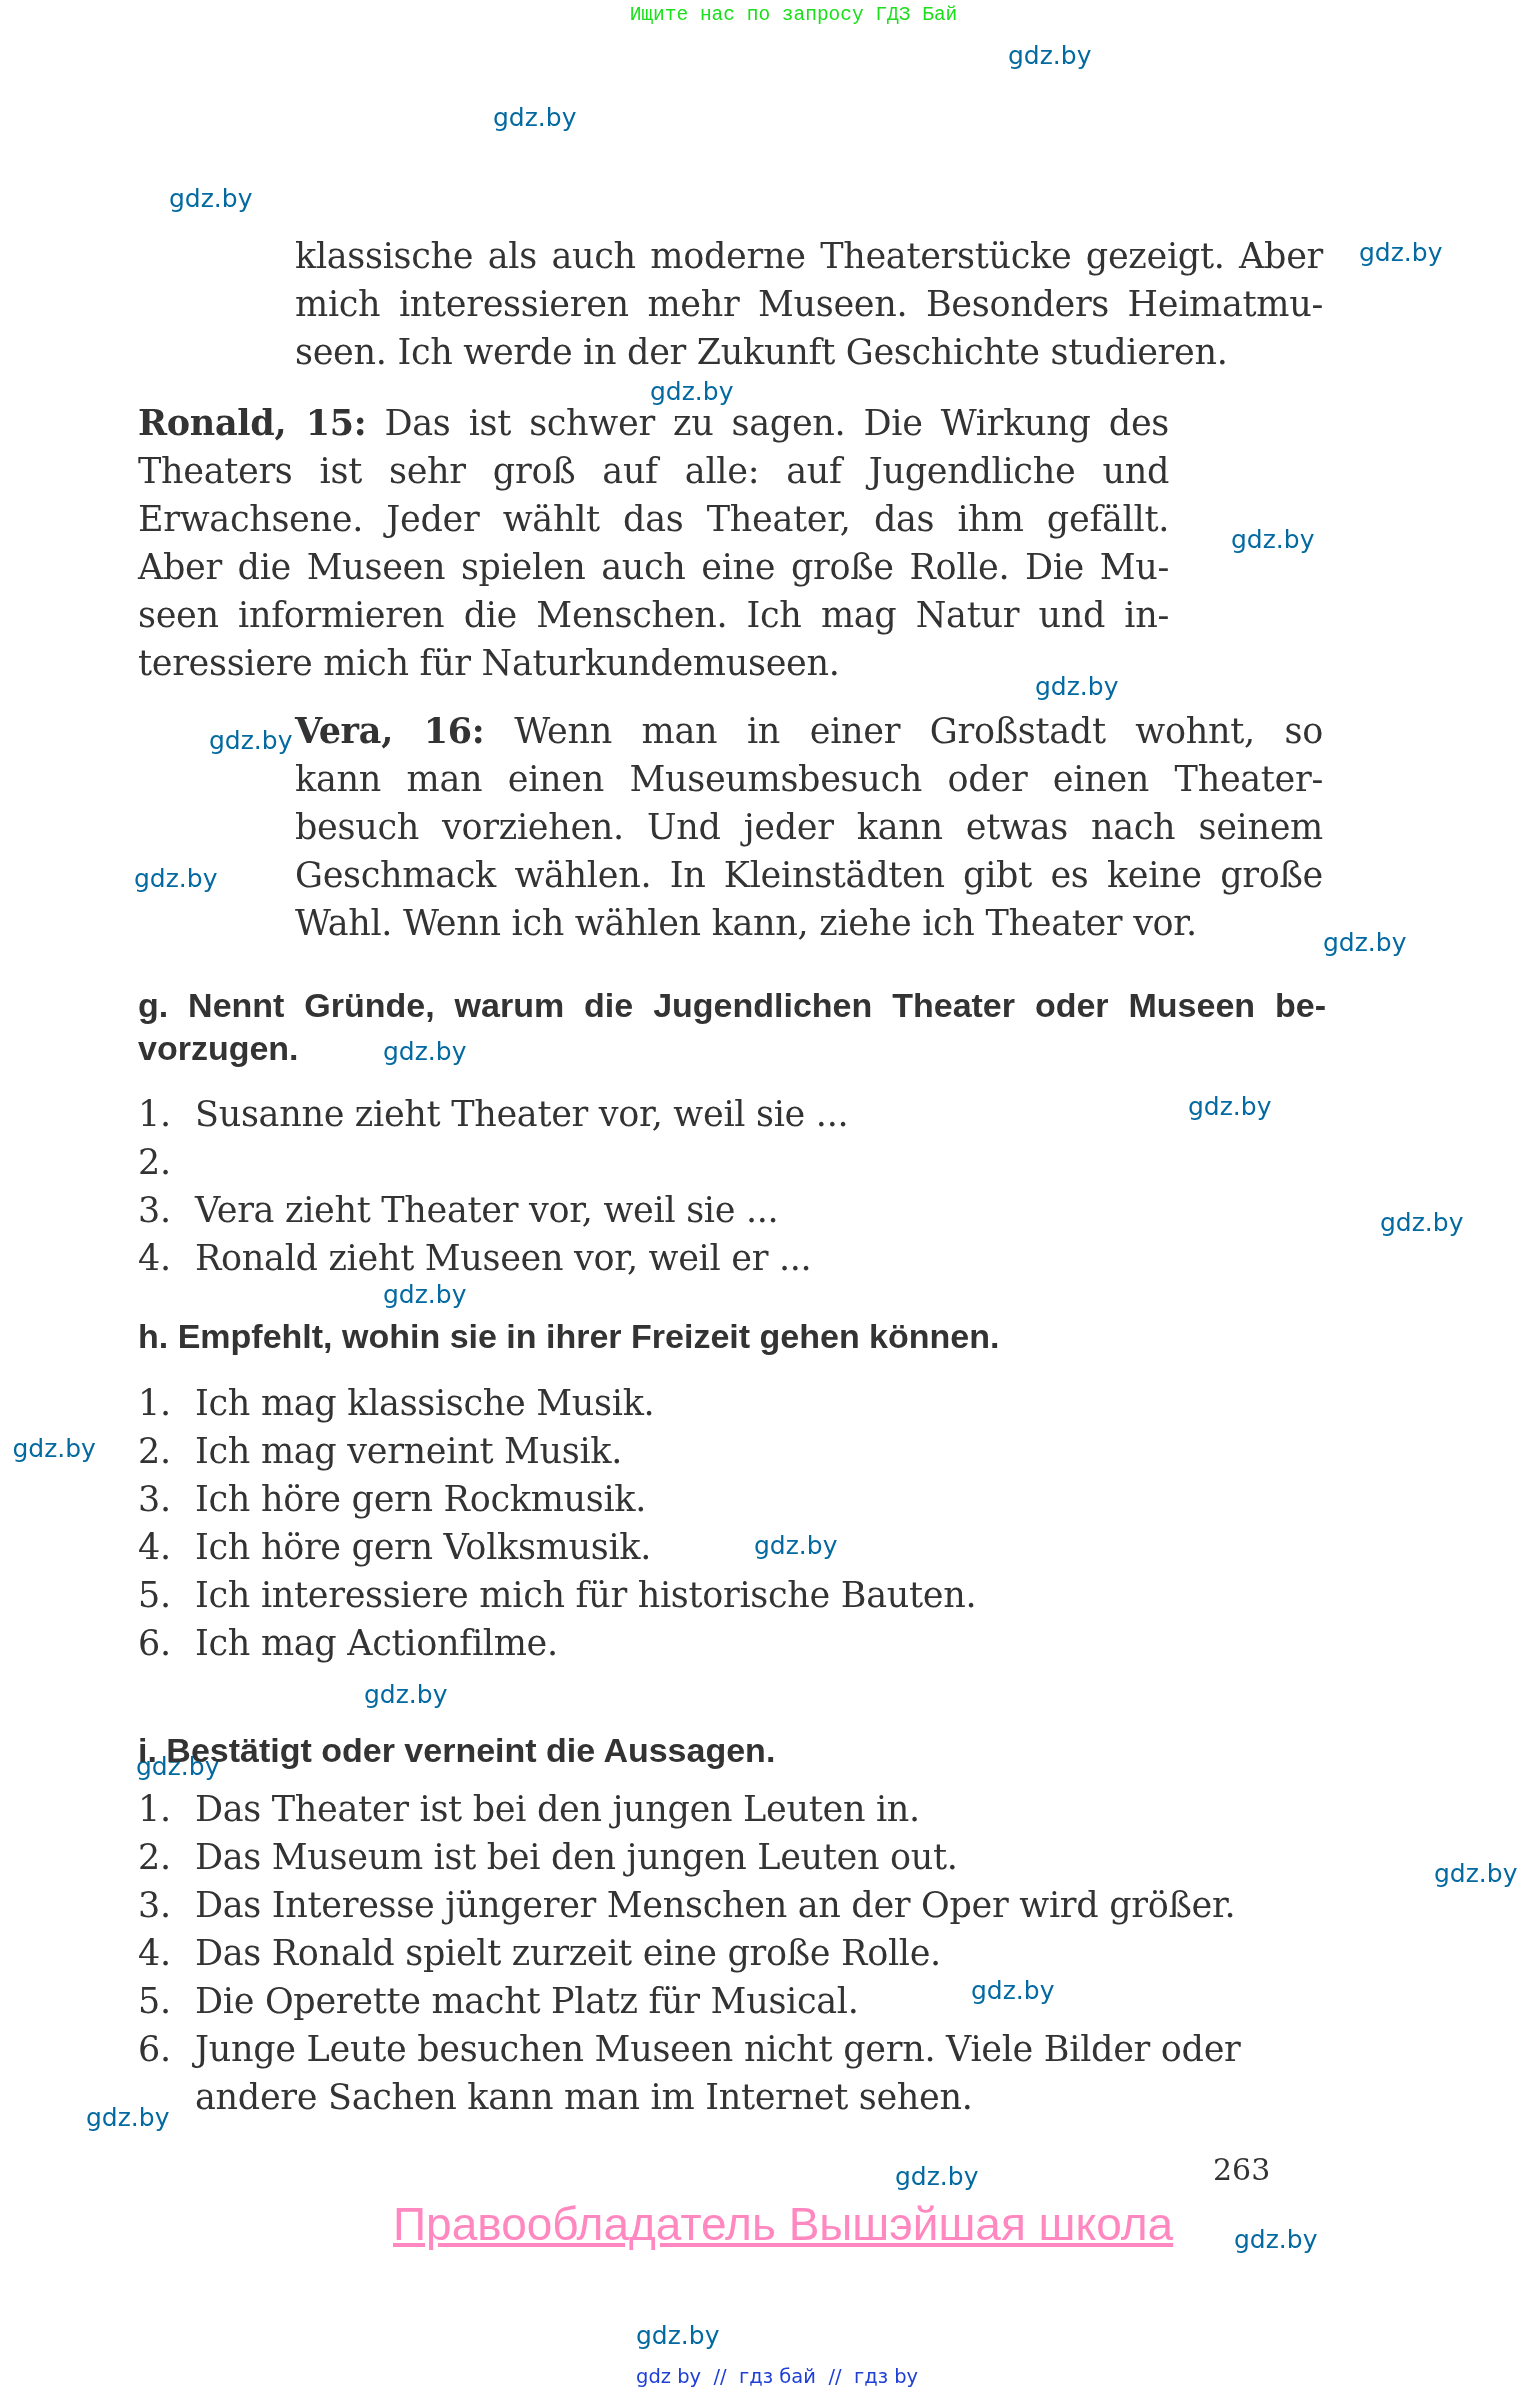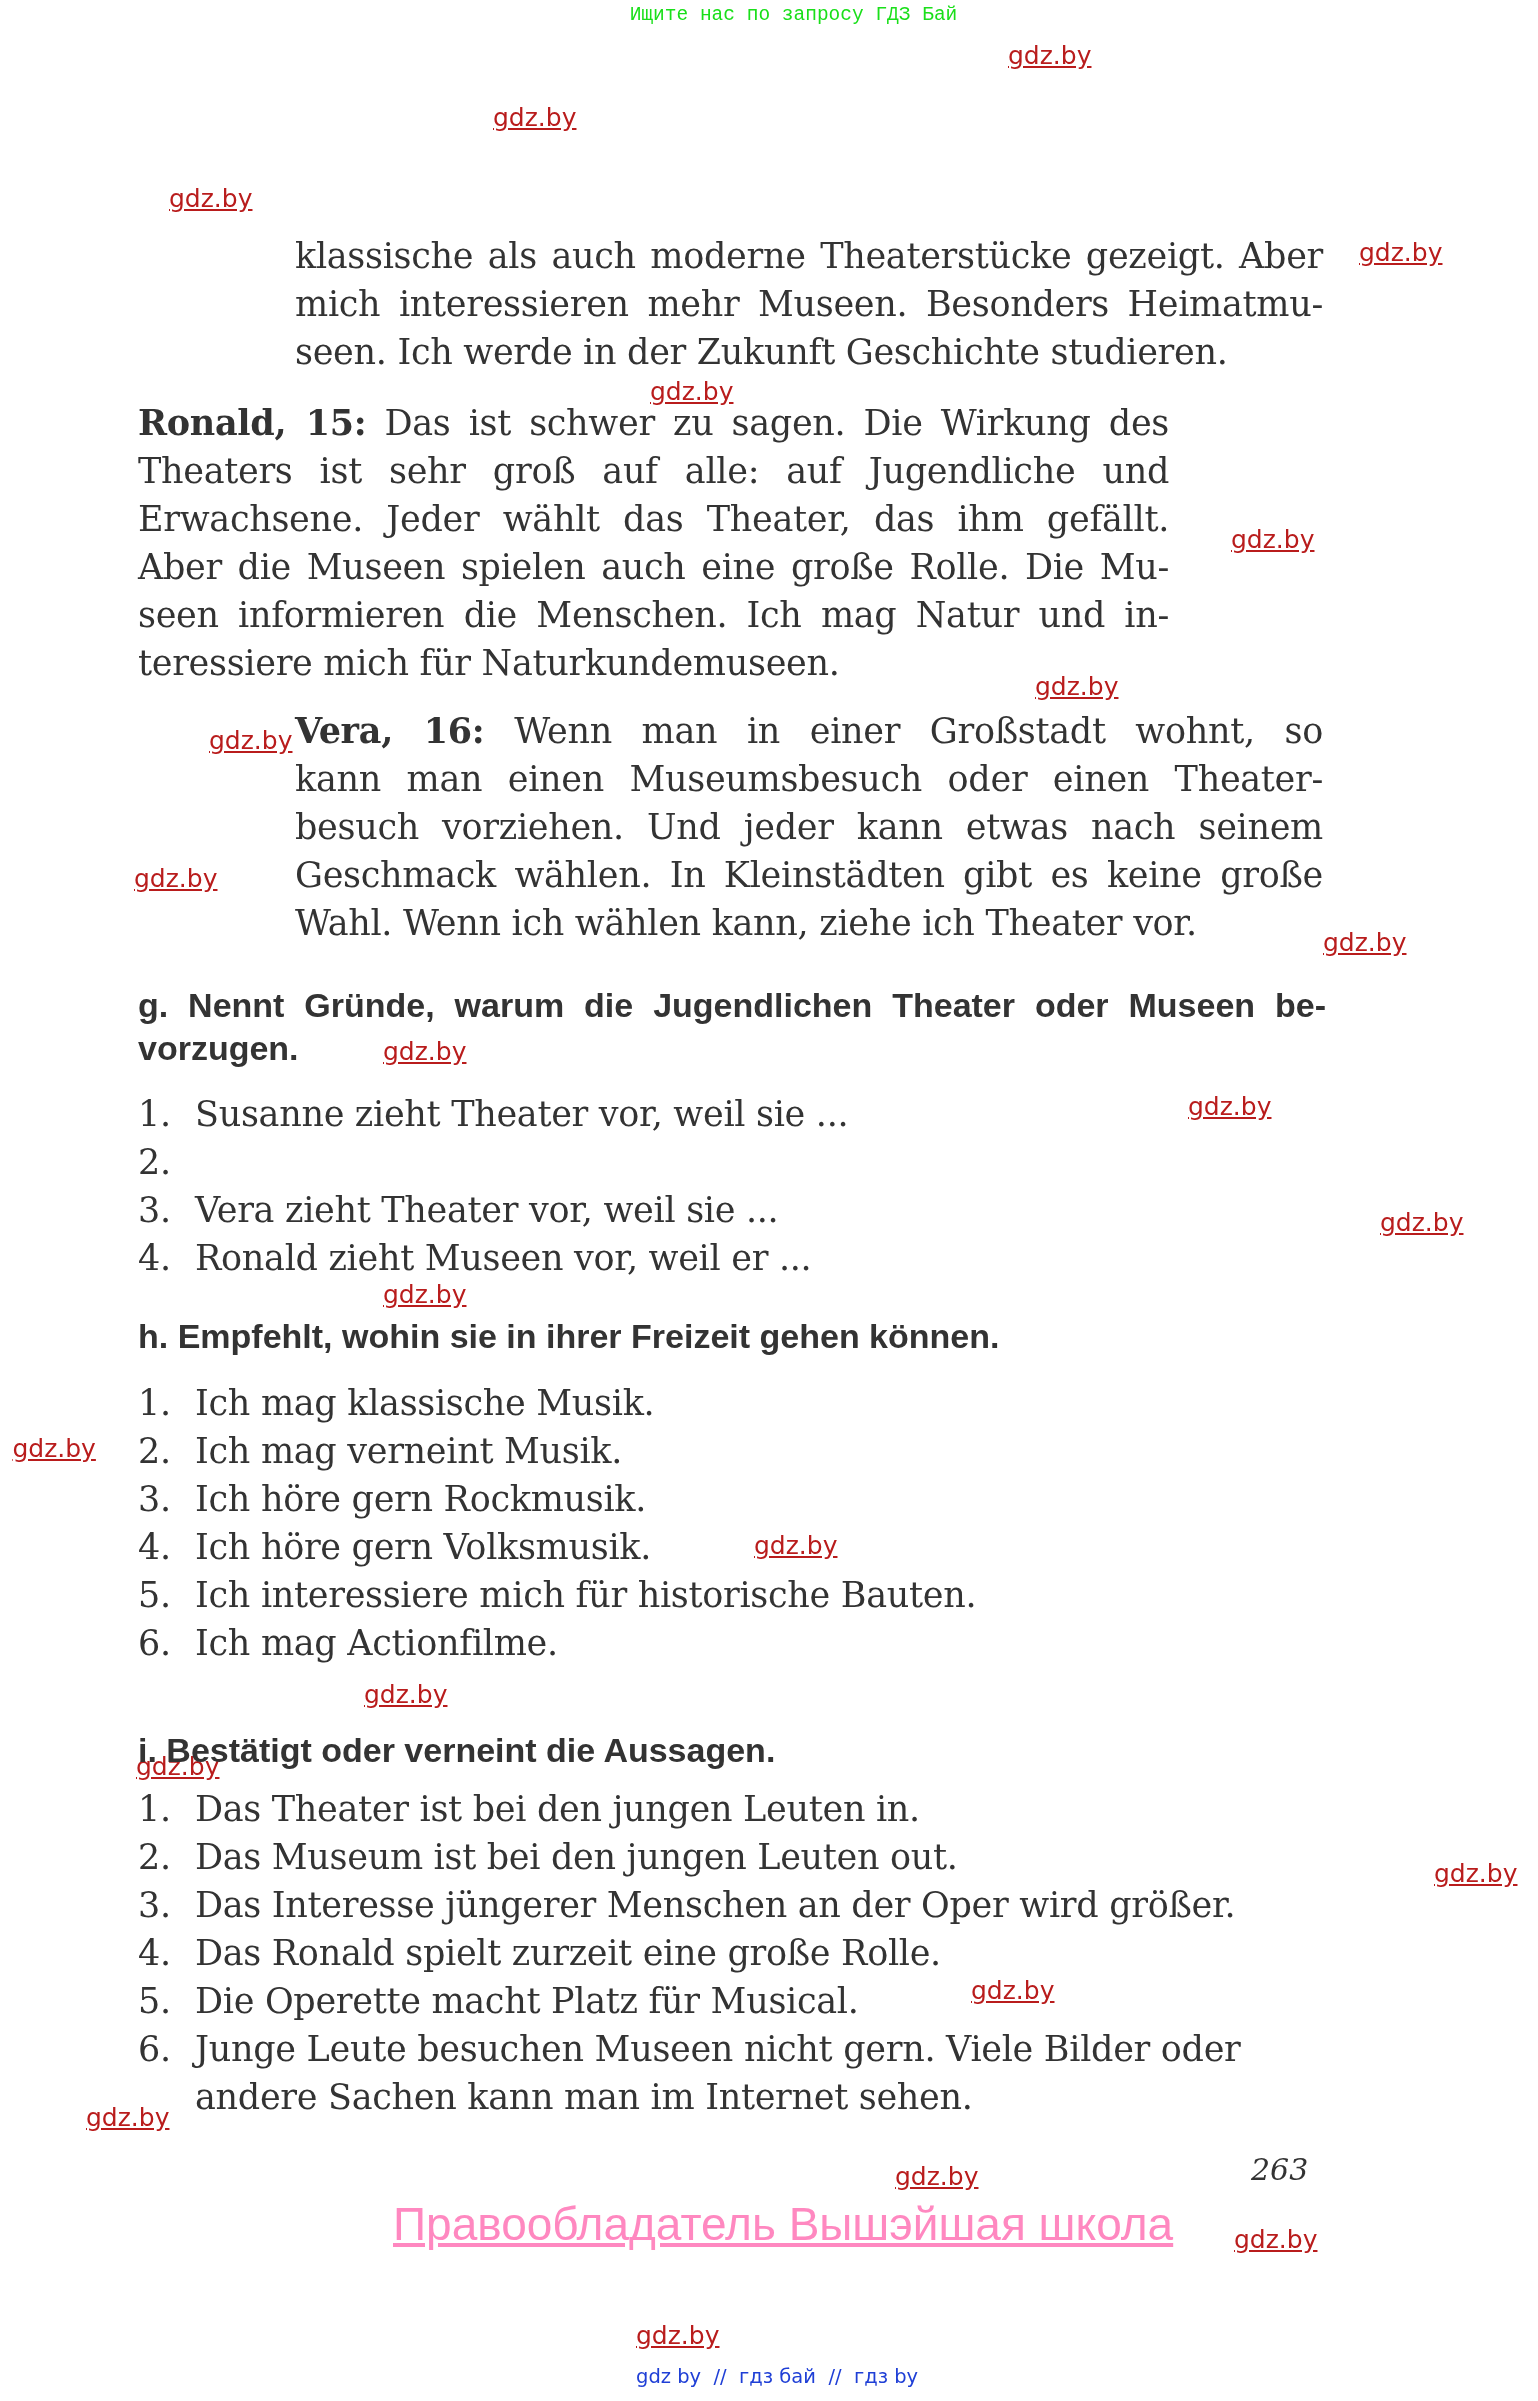--- a/index.html
+++ b/index.html
@@ -1,19 +1,19 @@
 <!DOCTYPE html>
 <html style="font-size:14px"><head>
 <meta charset="utf-8">
 <style>
   html, body { margin:0; padding:0; background:#ffffff; }
   body { width:1539px; height:2401px; position:relative; overflow:hidden; }
   .abs { position:absolute; white-space:nowrap; }
   .topbar { color:#1adf1a; font-family:Liberation Mono, monospace; font-size:19.5px; left:8px; width:1539px; top:3.5px; text-align:center;padding-left:16px; }
-  .wm { font-family:"DejaVu Sans", sans-serif; font-size:25px; color:#b91c1c; line-height:1;text-decoration:underline; }
+  .wm { font-family:"DejaVu Sans", sans-serif; font-size:25px; color:#0369a1; line-height:1; }
   .serif { font-family:"DejaVu Serif", serif; font-size:35px; color:#333333; line-height:48px; letter-spacing:-0.3px; }
   .just { text-align:justify; text-align-last:justify; display:block; }
   .heading { font-family:"Liberation Sans", sans-serif; font-weight:bold; font-size:34px; color:#333333; line-height:43px; position:absolute; }
   .list { position:absolute; font-family:"DejaVu Serif", serif; font-size:35px; color:#333333; line-height:48px; letter-spacing:-0.3px; margin:0; padding:0; }
   .list .row { display:flex; white-space:nowrap; }
   .list .num { width:57px; flex:none; }
   .pink { font-family:"Liberation Sans", sans-serif; font-size:46px; color:#ff88c0; }
   .footer { font-family:"DejaVu Sans", sans-serif; font-size:19.5px; color:#1f3fd6; }
   .pageno { font-family:"DejaVu Serif", serif; font-size:30px; color:#333333; }
 </style>
@@ -145,18 +145,18 @@
   <div class="row">
       <span class="num">6.</span>
       <span>Junge Leute besuchen Museen nicht gern. Viele Bilder oder</span>
     </div>
   <div class="row">
       <span class="num"></span>
       <span>andere Sachen kann man im Internet sehen.</span>
     </div>
 </div>
 
-<div class="abs pageno" style="left:1251px;top:2152px;font-style:italic;">263</div>
+<div class="abs pageno" style="left:1213px;top:2152px;">263</div>
 
 <div class="abs pink" style="left:393px;top:2197px;text-decoration:underline;">Правообладатель Вышэйшая школа</div>
 
 <div class="abs footer" style="left:636px;top:2365px;white-space:pre;">gdz by  //  гдз бай  //  гдз by</div>
 
 
 </body></html>

